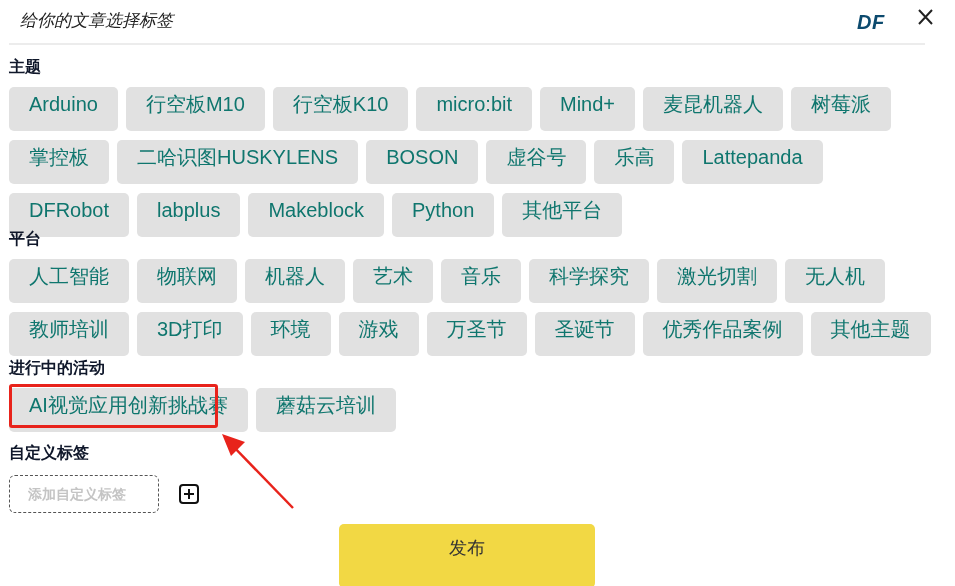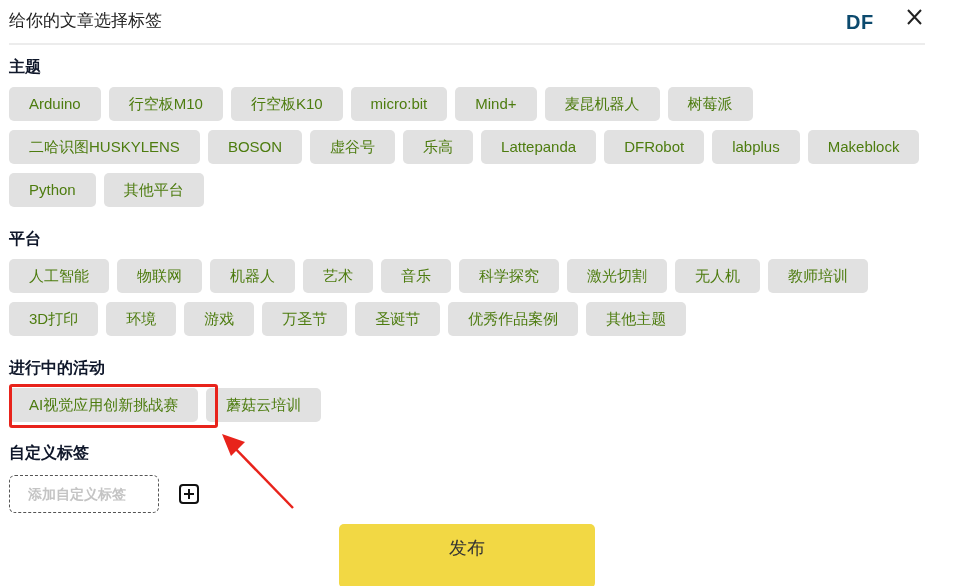--- a/index.html
+++ b/index.html
@@ -1,27 +1,27 @@
 <!DOCTYPE html>
 <html><head>
 <meta charset="utf-8">
 <style>
   html, body { margin: 0; padding: 0; background: #ffffff; }
   body { width: 955px; height: 586px; position: relative; overflow: hidden;
          font-family: "Liberation Sans", "DejaVu Sans", sans-serif; color: #222; }
-  .header { position: absolute; left: 9px; top: 7px; width: 916px; height: 30px; }
+  .header { position: absolute; left: 20px; top: 7px; width: 916px; height: 30px; font-style: italic; }
   .title { position: absolute; left: 0; top: 2px; font-size: 17px; color: #222; }
   .brand { position: absolute; left: 837px; top: 4px; font-size: 20px; font-weight: bold; color: #0c4a6e; letter-spacing: 0.5px; }
   .close { position: absolute; left: 896px; top: 0px; width: 20px; height: 22px; cursor: pointer; }
   .divider { position: absolute; left: 9px; top: 43px; width: 916px; height: 2px; background: #ececec; }
   .section { position: absolute; left: 9px; width: 930px; }
   .section-title { font-size: 16px; font-weight: bold; color: #0f172a; height: 22px; line-height: 22px; margin-bottom: 9px; }
   .tags { display: flex; flex-wrap: wrap; gap: 9px 8px; }
-  .tag { background: #e1e1e1; border-radius: 5px; height: 34px; line-height: 34px; padding: 0 20px;
-         font-size: 15px; color: #4d7c0f; cursor: pointer; white-space: nowrap; box-sizing: border-box; }
+  .tag { background: #e1e1e1; border-radius: 5px; height: 44px; line-height: 34px; padding: 0 20px;
+         font-size: 20px; color: #0f766e; cursor: pointer; white-space: nowrap; box-sizing: border-box; }
   .highlight { position: absolute; left: 9px; top: 384px; width: 203px; height: 38px; border: 3px solid #e8231b; border-radius: 3px; box-sizing: content-box; pointer-events: none; }
   .custom-input { position: absolute; left: 9px; top: 475px; width: 150px; height: 38px; border: 1.5px dashed #555; border-radius: 6px; box-sizing: border-box;
                   font-size: 14px; color: #bbb; padding: 0 18px; line-height: 36px; background: transparent; outline: none; font-family: "Liberation Sans", "DejaVu Sans", sans-serif; font-weight: bold; }
   .custom-input::placeholder { color: #c4c4c4; }
   .add-btn { position: absolute; left: 179px; top: 484px; width: 20px; height: 20px; cursor: pointer; }
   .publish { position: absolute; left: 339px; top: 524px; width: 256px; height: 64px; background: #f2d844; border-radius: 5px;
              font-size: 18px; color: #333; text-align: center; line-height: 48px; cursor: pointer; }
   .arrow { position: absolute; left: 215px; top: 428px; width: 90px; height: 90px; pointer-events: none; }
 </style>
 </head>
@@ -41,20 +41,21 @@
 <div class="section" style="top:56px;">
   <div class="section-title">主题</div>
   <div class="tags" id="tags-theme">
       <div class="tag">Arduino</div>
       <div class="tag">行空板M10</div>
       <div class="tag">行空板K10</div>
       <div class="tag">micro:bit</div>
       <div class="tag">Mind+</div>
       <div class="tag">麦昆机器人</div>
       <div class="tag">树莓派</div>
+      <div class="tag">掌控板</div>
       <div class="tag">二哈识图HUSKYLENS</div>
       <div class="tag">BOSON</div>
       <div class="tag">虚谷号</div>
       <div class="tag">乐高</div>
       <div class="tag">Lattepanda</div>
       <div class="tag">DFRobot</div>
       <div class="tag">labplus</div>
       <div class="tag">Makeblock</div>
       <div class="tag">Python</div>
       <div class="tag">其他平台</div>

